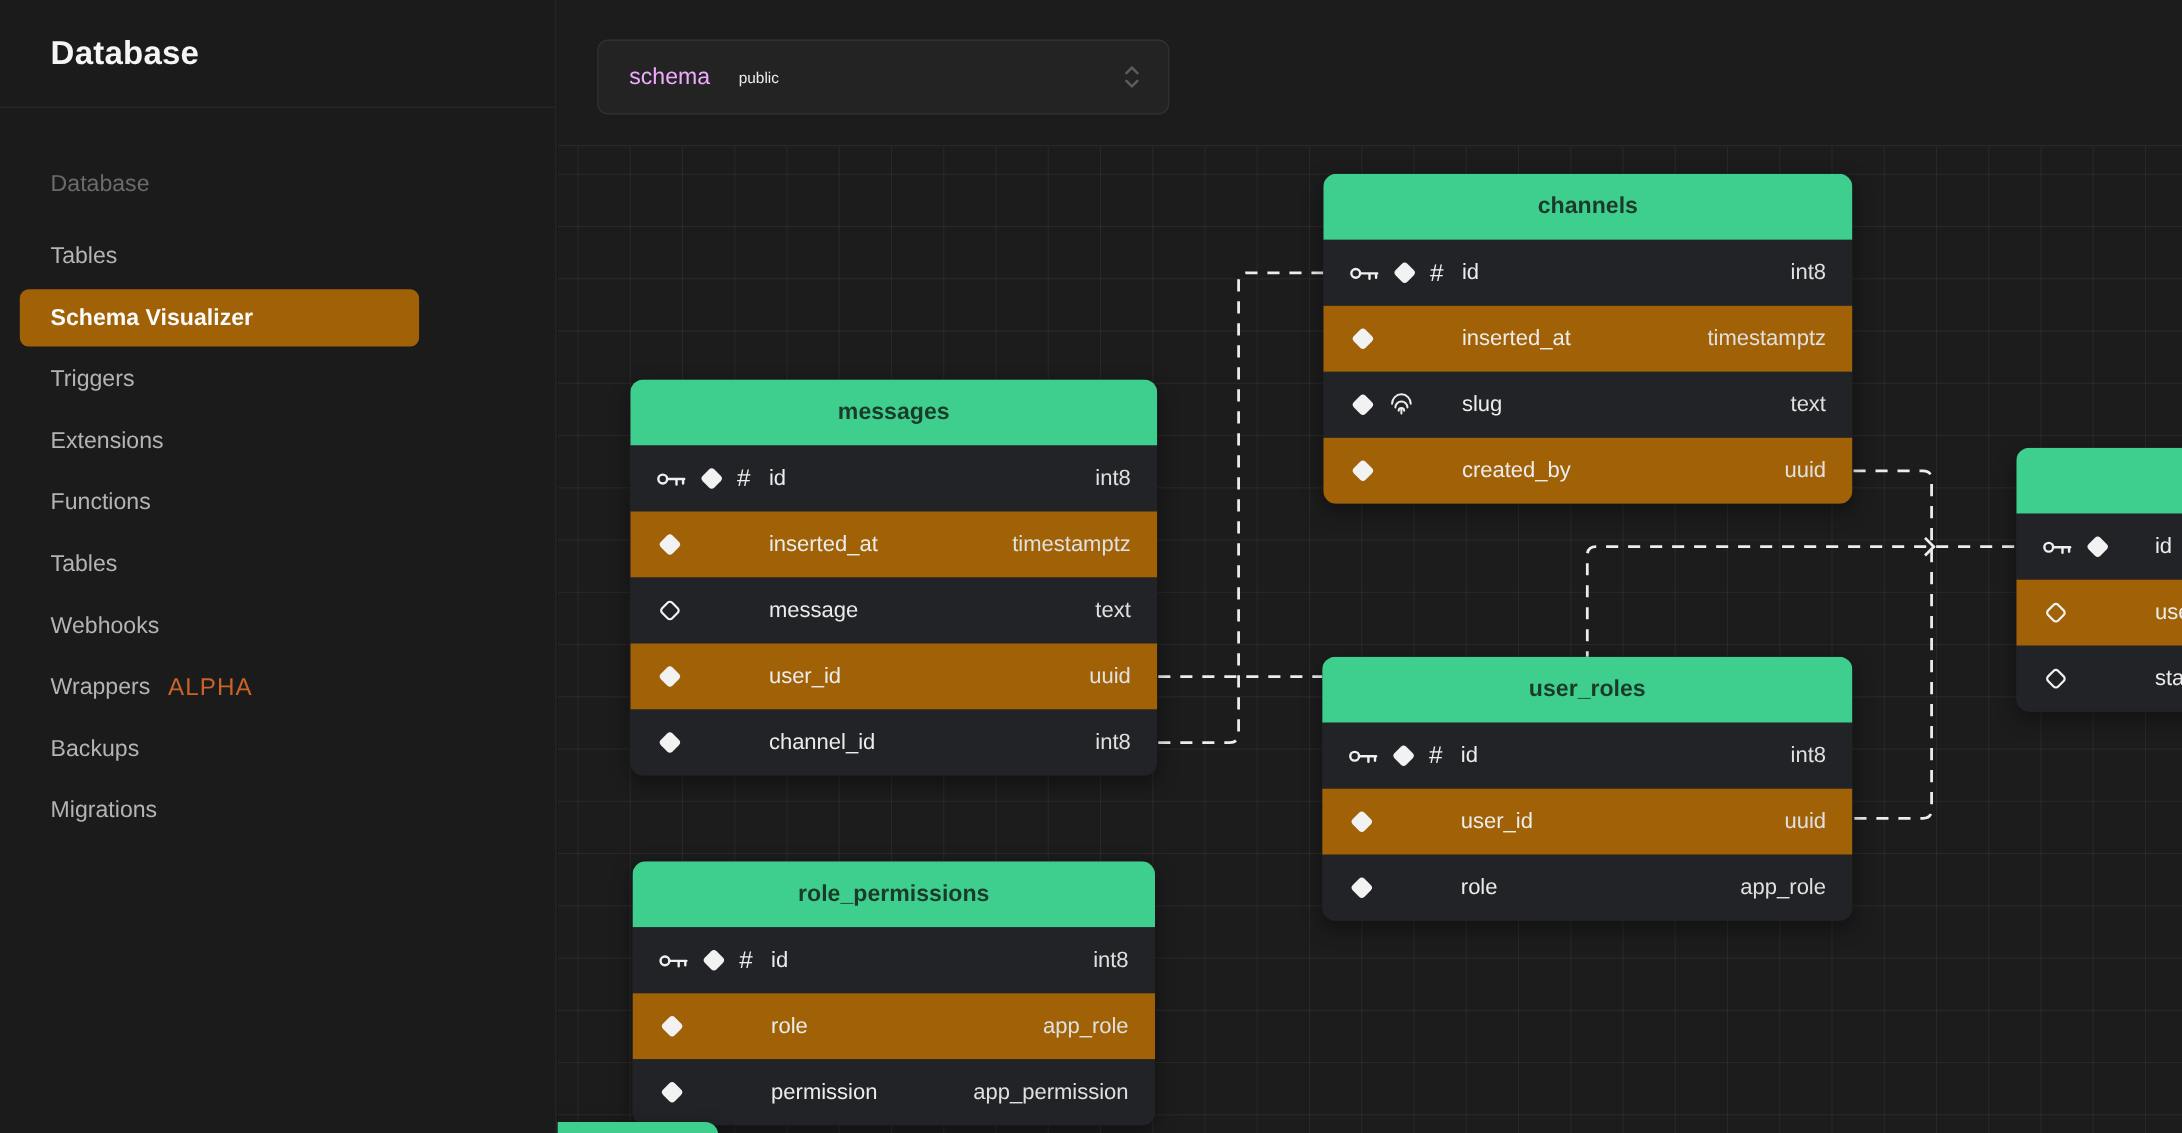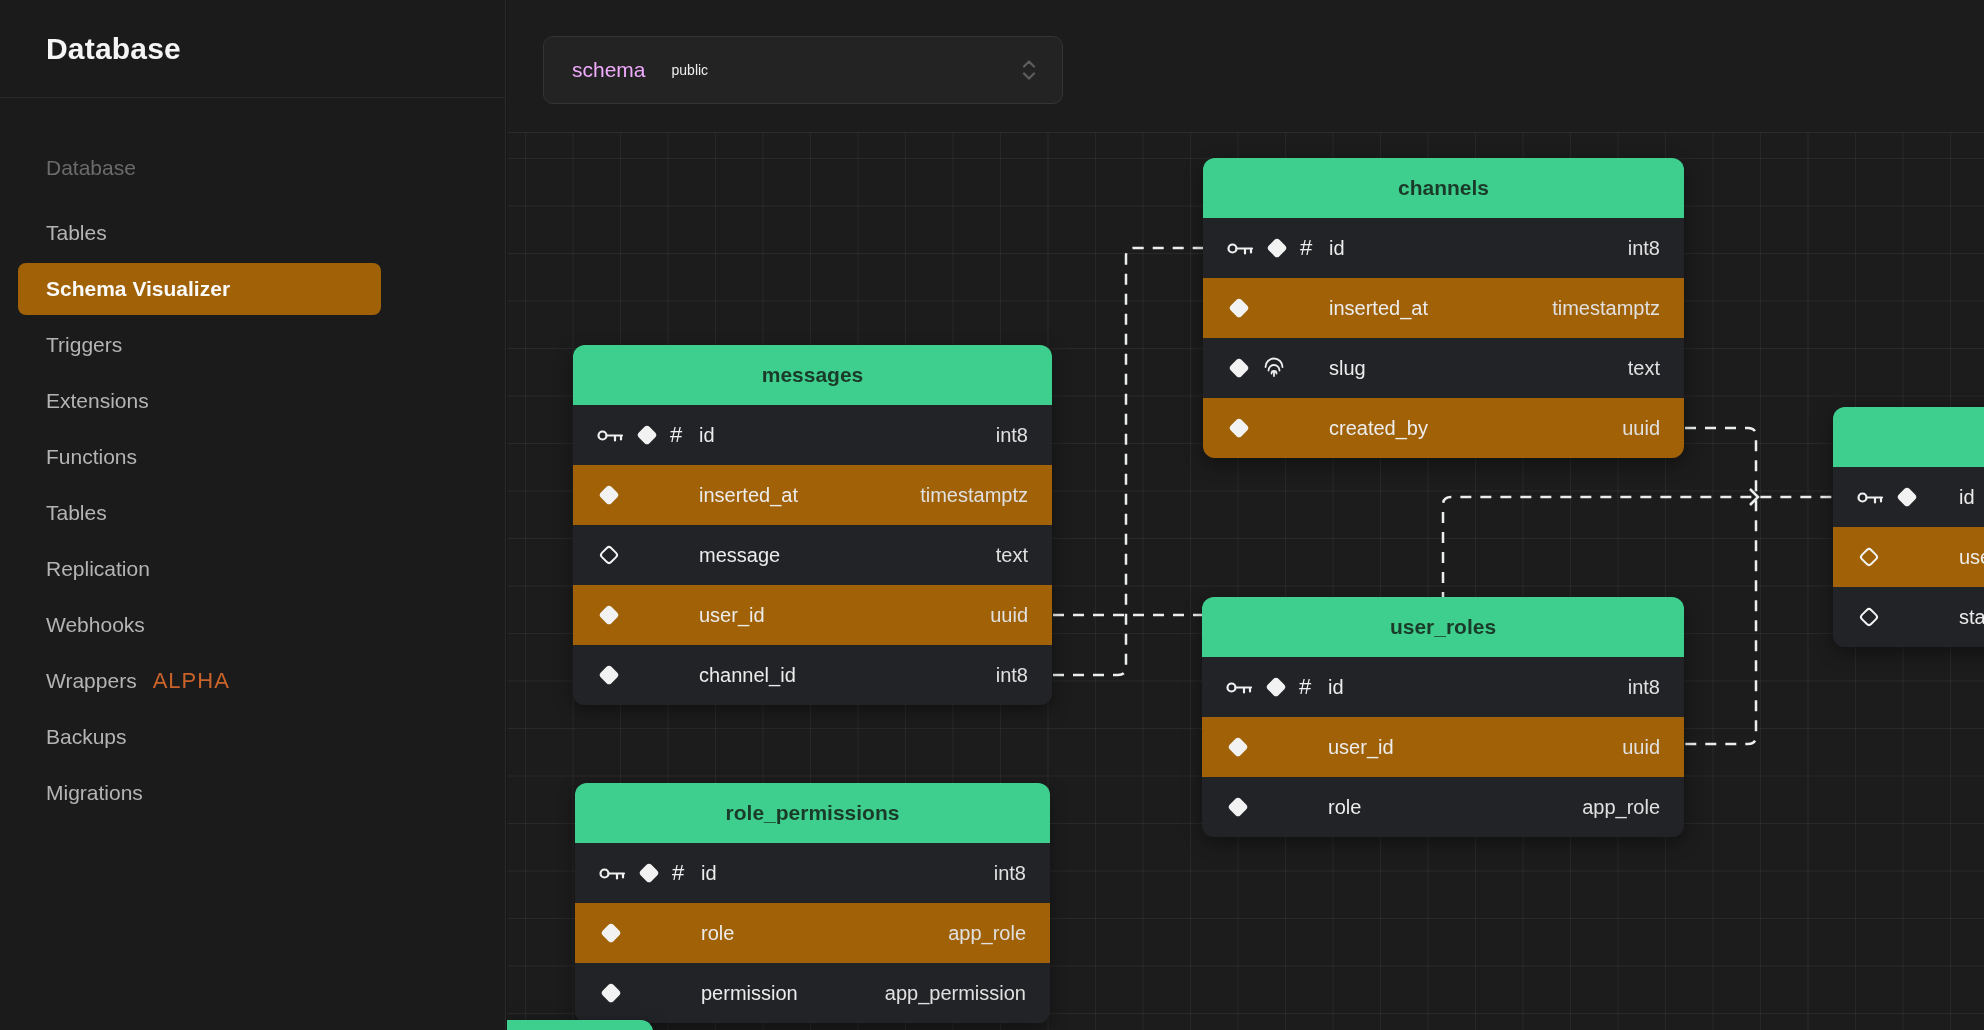--- a/index.html
+++ b/index.html
@@ -77,23 +77,20 @@
     <div class="nav-item">
         <span>Extensions</span>
       </div>
     <div class="nav-item">
         <span>Functions</span>
       </div>
     <div class="nav-item">
         <span>Tables</span>
       </div>
     <div class="nav-item">
-        <span>Replication</span>
-      </div>
-    <div class="nav-item">
         <span>Webhooks</span>
       </div>
     <div class="nav-item">
       <span>Wrappers</span>
       <span class="alpha-badge">ALPHA</span>
     </div>
     <div class="nav-item">
         <span>Backups</span>
       </div>
     <div class="nav-item">

